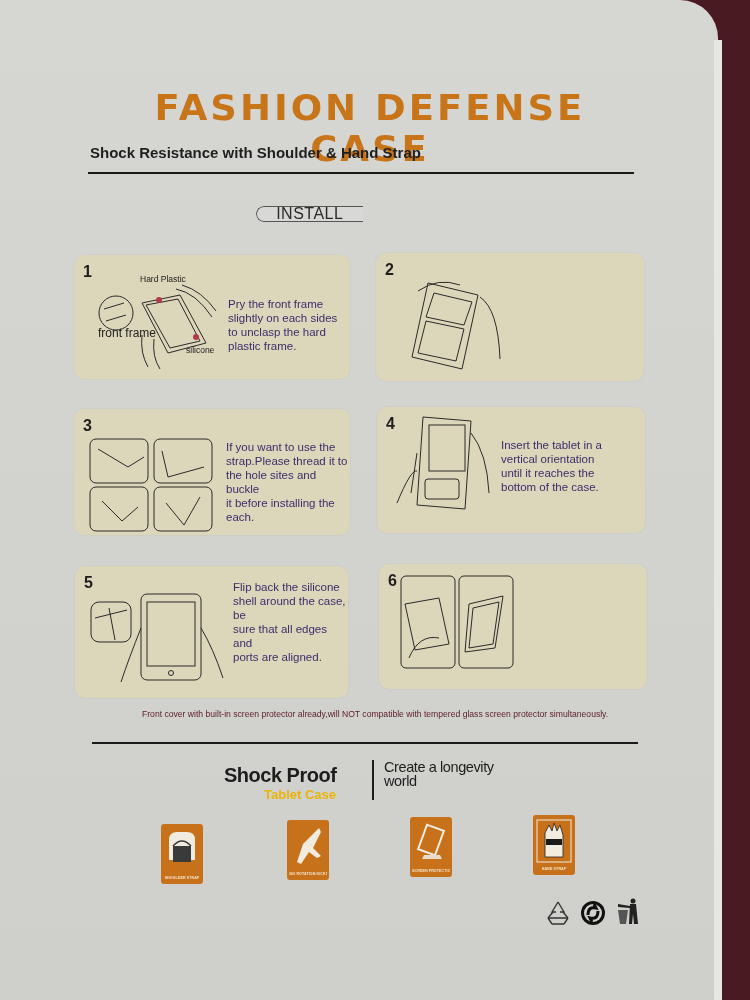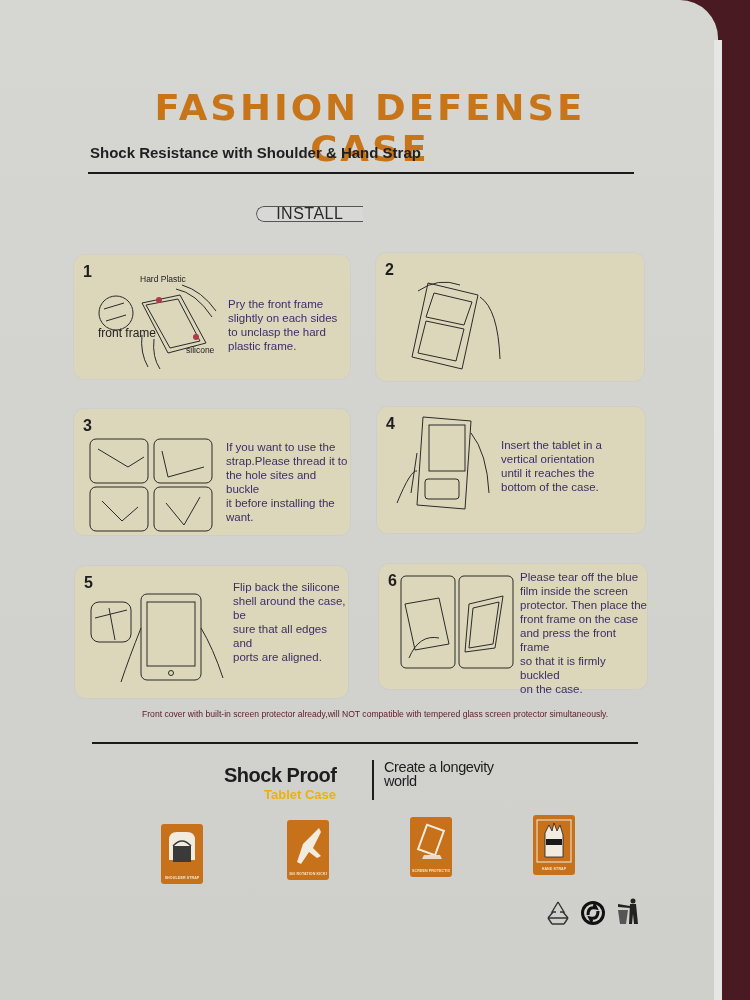--- a/index.html
+++ b/index.html
@@ -127,21 +127,21 @@
       <rect x="2" y="50" width="58" height="44" rx="6"></rect>
       <rect x="66" y="50" width="58" height="44" rx="6"></rect>
       <path d="M10 12 L40 30 L56 20 M74 14 L80 40 L116 30 M14 64 L34 84 L50 70 M78 66 L96 88 L112 60"></path>
     </svg>
   </div>
   <div class="txt" style="left:152px;top:31px;">
     <div>If you want to use the</div>
       <div>strap.Please thread it to</div>
       <div>the hole sites and buckle</div>
       <div>it before installing the</div>
-      <div>want.</div>
+      <div>each.</div>
   </div>
 </div>
 
 <div class="card" style="left:377px;top:407px;width:268px;height:126px;">
   <div class="num">4</div>
   <div class="ill" style="left:10px;top:6px;">
     <svg width="110" height="100" viewBox="0 0 110 100" fill="none" stroke="#2a2a2a" stroke-width="1">
       <path d="M36 4 L84 8 L78 96 L30 92 Z"></path>
       <rect x="42" y="12" width="36" height="46"></rect>
       <rect x="38" y="66" width="34" height="20" rx="3"></rect>
@@ -179,29 +179,20 @@
 <div class="card" style="left:379px;top:564px;width:268px;height:125px;">
   <div class="num">6</div>
   <div class="ill" style="left:20px;top:10px;">
     <svg width="118" height="100" viewBox="0 0 118 100" fill="none" stroke="#2a2a2a" stroke-width="1">
       <rect x="2" y="2" width="54" height="92" rx="5"></rect>
       <rect x="60" y="2" width="54" height="92" rx="5"></rect>
       <path d="M6 30 L40 24 L50 70 L16 76 Z M10 84 Q20 60 40 64"></path>
       <path d="M70 30 L104 22 L96 74 L66 78 Z M74 34 L100 28 L94 70 L70 74 Z"></path>
     </svg>
   </div>
-  <div class="txt" style="left:141px;top:6px;">
-    <div>Please tear off the blue</div>
-      <div>film inside the screen</div>
-      <div>protector. Then place the</div>
-      <div>front frame on the case</div>
-      <div>and press the front frame</div>
-      <div>so that it is firmly buckled</div>
-      <div>on the case.</div>
-  </div>
 </div>
 
 <div class="note">Front cover with built-in screen protector already,will NOT compatible with tempered glass screen protector simultaneously.</div>
 <div class="rule-bot"></div>
 
 <div class="brand-main">Shock Proof</div>
 <div class="brand-sub">Tablet Case</div>
 <div class="brand-div"></div>
 <div class="slogan">
   <div>Create a longevity</div>

